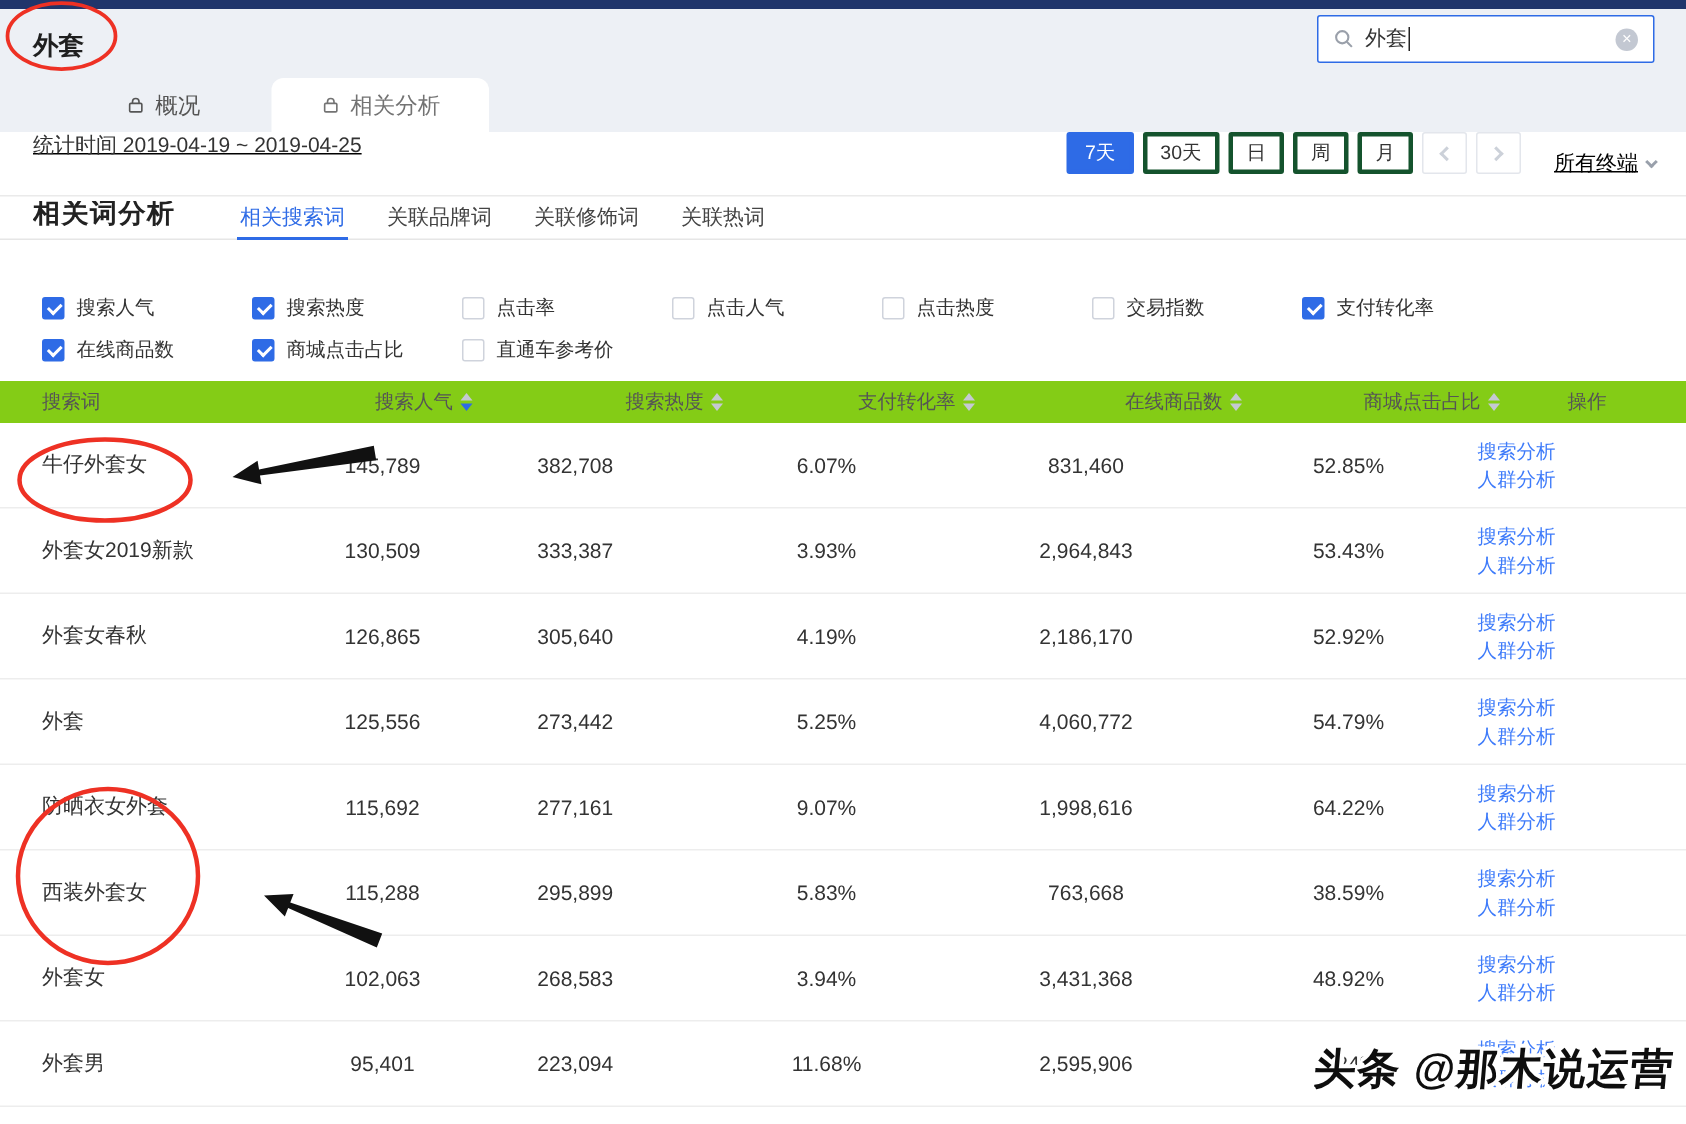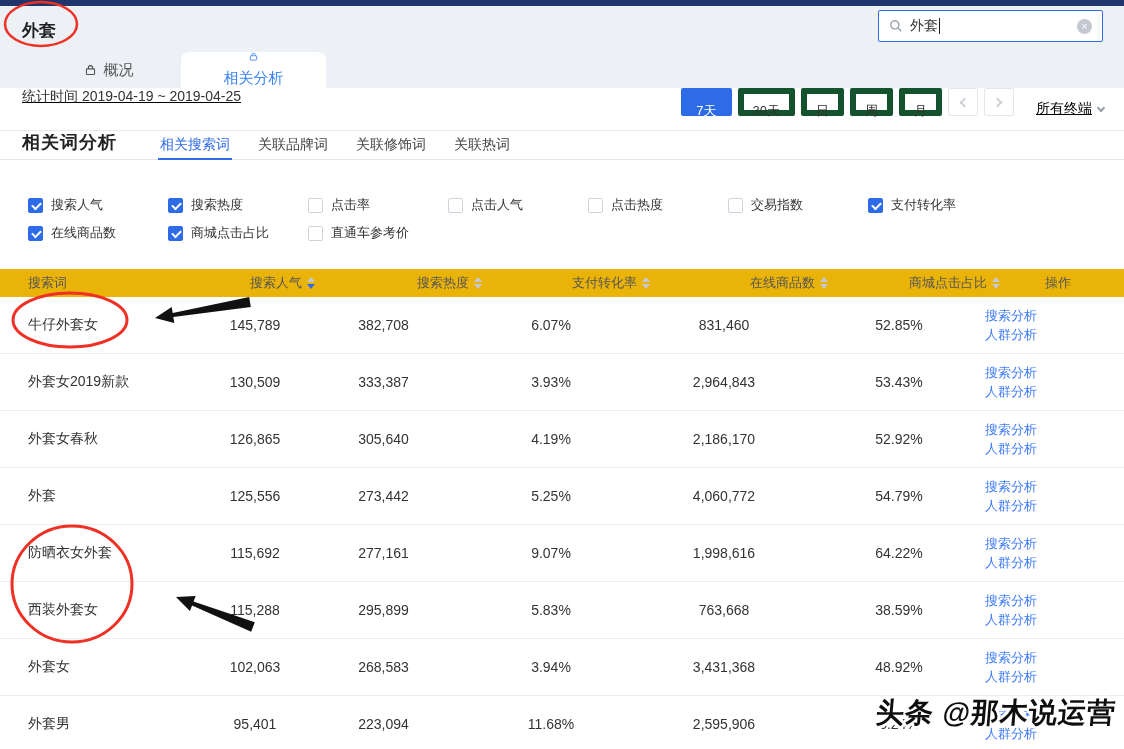--- a/index.html
+++ b/index.html
@@ -15,27 +15,27 @@
     border:1px solid #2e6be6; border-radius:2px; display:flex; align-items:center; padding:0 10px; }
   .searchbox svg { flex:0 0 auto; }
   .sval { font-size:14px; color:#333; margin-left:7px; }
   .scaret { width:1px; height:16px; background:#222; margin-left:1px; }
   .sclear { margin-left:auto; width:15px; height:15px; border-radius:50%; background:#c3c8d2; color:#fff;
     font-size:11px; line-height:15px; text-align:center; cursor:pointer; }
 
   .tabs { position:absolute; left:36px; bottom:0; display:flex; }
   .tab { width:145px; height:36px; display:flex; align-items:center; justify-content:center; gap:7px;
     font-size:15px; color:#555; cursor:pointer; }
-  .tab.active { background:#fff; border-radius:8px 8px 0 0; color:#3b82f6;flex-direction:column; }
+  .tab.active { background:#fff; border-radius:8px 8px 0 0; color:#737373; }
   .tab svg.bag { width:13px; height:13px; }
 
   .toolbar { height:43px; display:flex; padding:0 20px 0 22px; border-bottom:1px solid #eaeaea;text-decoration:underline; }
   .stat-time { font-size:14px; color:#333; }
   .spacer { flex:1; }
-  .range-btn { height:28px; min-width:34px; padding:8px 9px; margin-left:6px; border:6px solid #14532d;
+  .range-btn { height:28px; min-width:34px; padding:2px 9px; margin-left:6px; border:3px solid #14532d;
     background:#fff; color:#333; font-size:13px; border-radius:2px; cursor:pointer; font-family:inherit; }
   .range-btn.active { background:#2e6be6; border-color:#2e6be6; color:#fff; }
   .icon-btn { height:28px; width:30px; margin-left:6px; border:1px solid #e3e6ec; background:#fff;
     border-radius:2px; cursor:default; display:inline-flex; align-items:center; justify-content:center; }
   .chev { display:inline-block; width:7px; height:7px; border-left:2px solid #ccd1d9; border-bottom:2px solid #ccd1d9; }
   .chev-left { transform:rotate(45deg); margin-left:3px; }
   .chev-right { transform:rotate(225deg); margin-right:3px; }
   .chev-down { transform:rotate(-45deg); width:6px; height:6px; border-color:#99a0ab; margin-left:6px; margin-top:-3px; }
   .terminal { margin-left:22px; font-size:14px; color:#000000; display:flex; align-items:center; cursor:pointer; }
 
@@ -50,21 +50,21 @@
   #filters { display:grid; grid-template-columns:repeat(7,140px); row-gap:10px; margin:36px 0 0 28px;
     font-size:13px; color:#333; }
   .filter { display:flex; align-items:center; cursor:pointer; }
   .checkbox { width:15px; height:15px; border:1px solid #cfd3dc; border-radius:2px; background:#fff;
     display:inline-block; position:relative; margin-right:8px; flex:0 0 auto; }
   .checkbox.checked { background:#2e6be6; border-color:#2e6be6; }
   .checkbox.checked::after { content:""; position:absolute; left:3px; top:3px; width:7px; height:4px;
     border-left:2px solid #fff; border-bottom:2px solid #fff; transform:rotate(-45deg); }
 
   .thead, .tr { display:grid; grid-template-columns:182px 90px 167px 168px 178px 172px 1fr; padding-left:28px; }
-  .thead { margin-top:27px; height:28px; background:#eab308; align-items:center; font-size:13px; color:#555; }
+  .thead { margin-top:12px; height:28px; background:#84cc16; align-items:center; font-size:13px; color:#555; }
   .th { display:flex; align-items:center; }
   .th.right { justify-content:flex-end; }
   .sort { display:inline-flex; flex-direction:column; gap:2px; margin-left:5px; margin-right:-15px; }
   .sort i { display:block; width:0; height:0; border-left:4px solid transparent; border-right:4px solid transparent; }
   .caret-up { border-bottom:5px solid #c5c9d2; }
   .caret-down { border-top:5px solid #c5c9d2; }
   .caret-down.active { border-top-color:#2e6be6; }
 
   .tr { height:57px; align-items:center; border-bottom:1px solid #ededed; font-size:14px; color:#333; }
   .td.num { text-align:center; }

